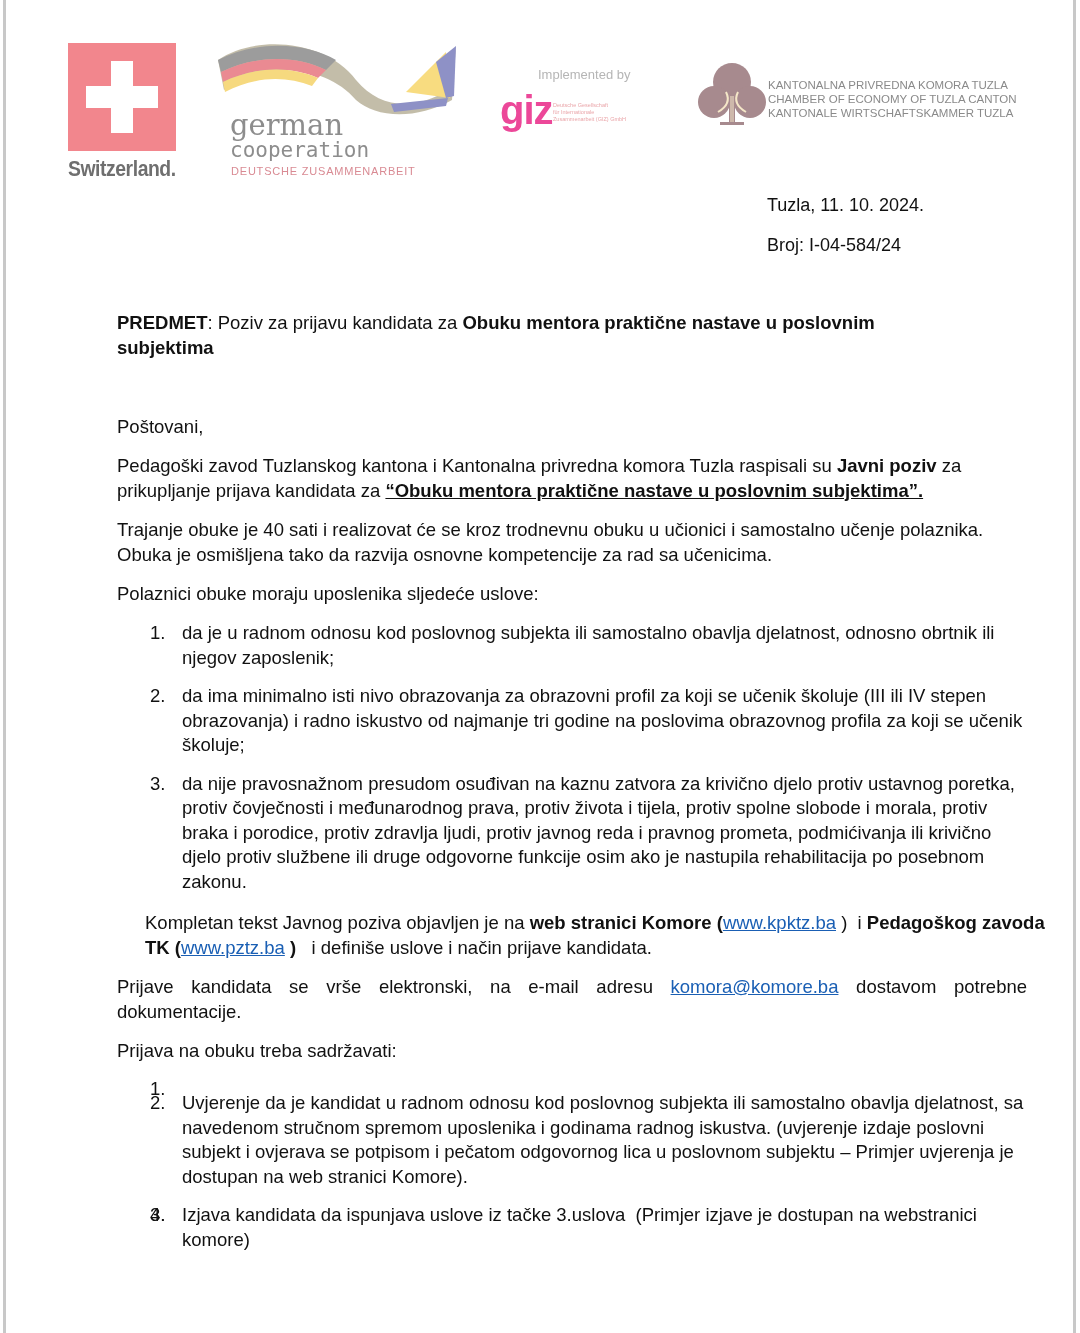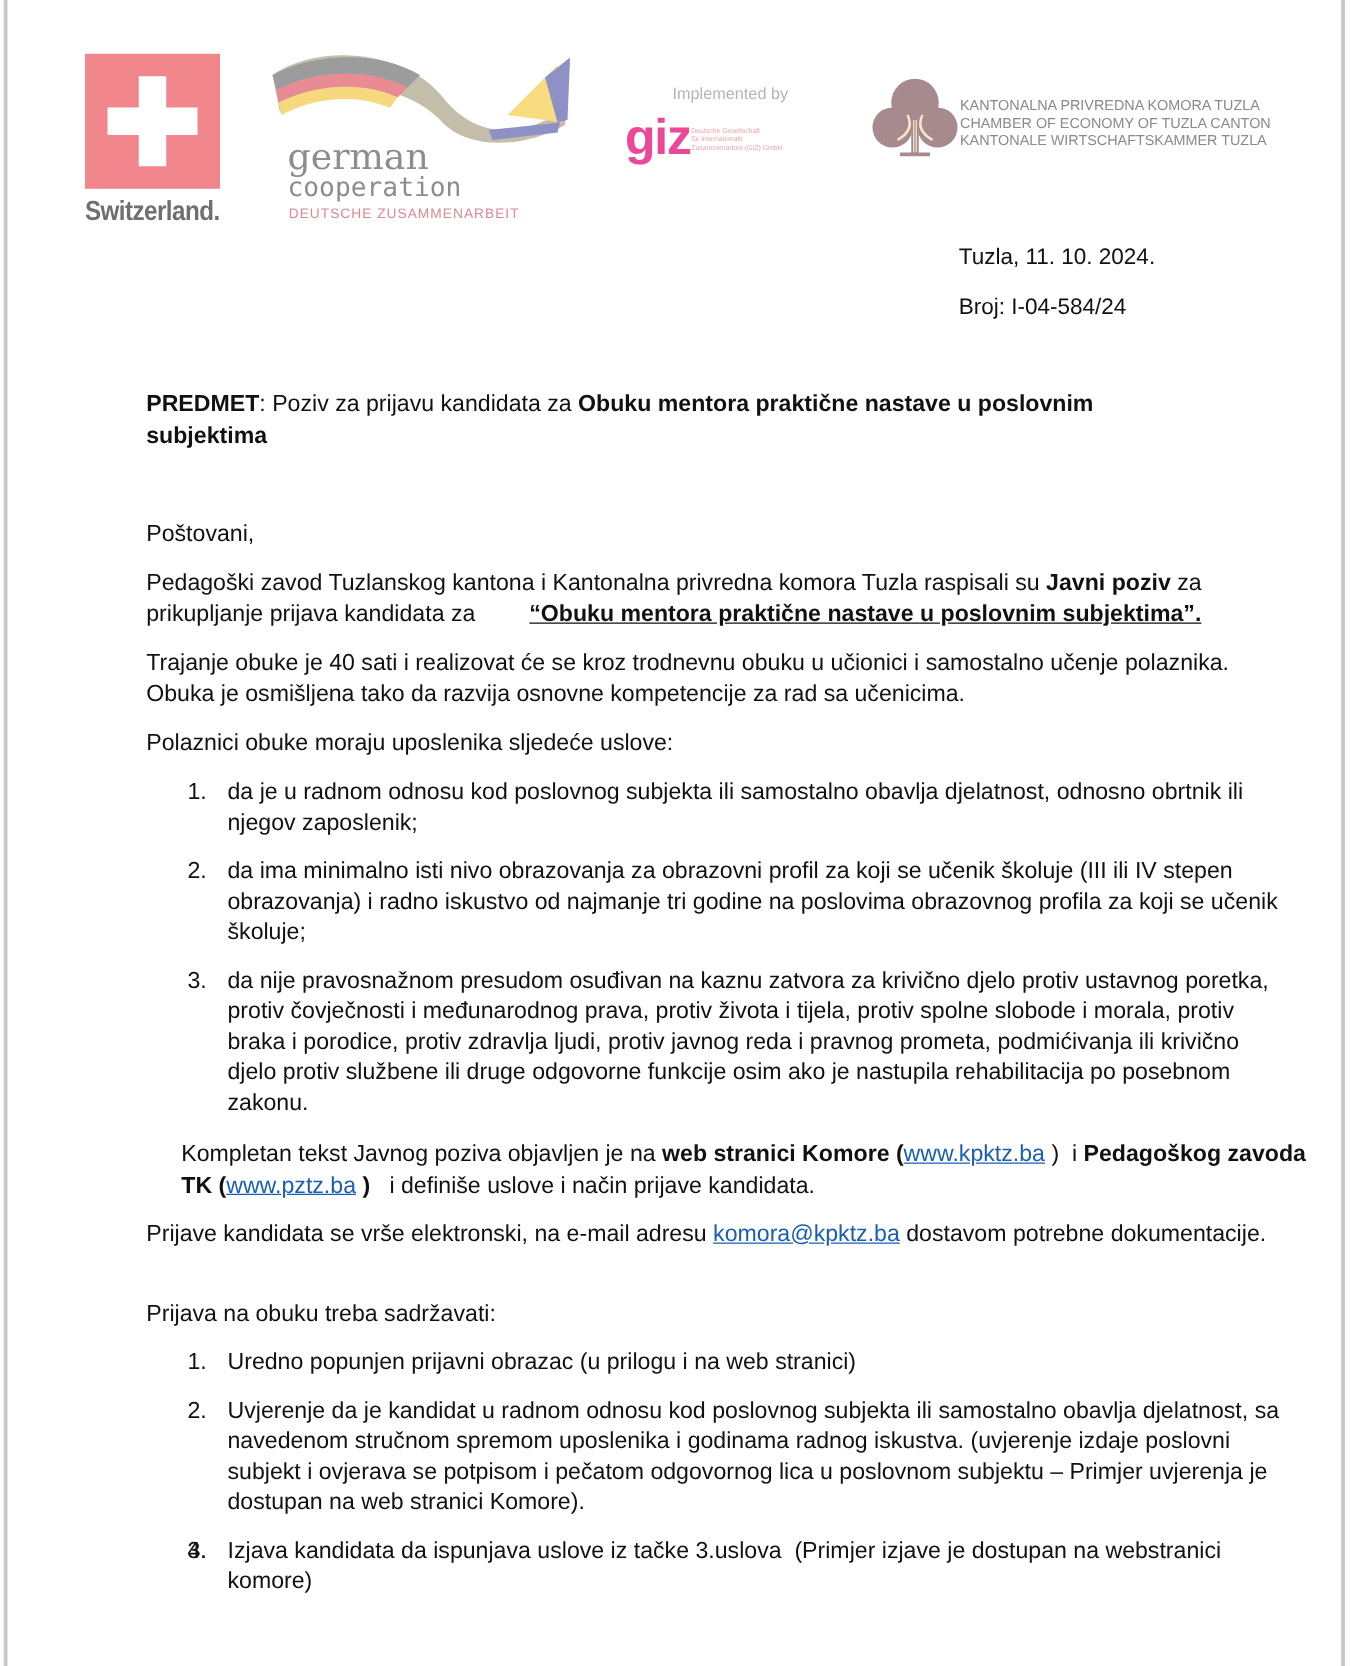--- a/index.html
+++ b/index.html
@@ -28,21 +28,21 @@
   .kpk-lines { position: absolute; left: 768px; top: 78px; font-size: 11.5px; line-height: 14px; color: #8a8a8a; }
 
   
   .meta { position: absolute; left: 767px; font-family: "Liberation Sans", sans-serif; font-size: 18px; color: #111; }
   .meta.date { top: 195px; }
   .meta.broj { top: 235px; }
 
   
   .doc { position: absolute; left: 117px; width: 910px; font-size: 18.5px; line-height: 24.5px; color: #111; }
   .b { font-weight: bold; }
-  .u { text-decoration: underline; margin-left: 38px; }
+  .u { text-decoration: underline; }
   a.link { color: #1a5fb4; text-decoration: underline; }
   .justify { text-align: justify; }
 
   .list { position: absolute; left: 150px; width: 880px; font-size: 18.5px; line-height: 24.5px; }
   .li { position: relative; padding-left: 32px; }
   .li .num { position: absolute; left: 0; top: 0; }
 </style>
 </head>
 <body>
 
@@ -124,29 +124,28 @@
     <span class="num">3.</span>
     <span>da nije pravosnažnom presudom osuđivan na kaznu zatvora za krivično djelo protiv ustavnog poretka, protiv čovječnosti i međunarodnog prava, protiv života i tijela, protiv spolne slobode i morala, protiv braka i porodice, protiv zdravlja ljudi, protiv javnog reda i pravnog prometa, podmićivanja ili krivično djelo protiv službene ili druge odgovorne funkcije osim ako je nastupila rehabilitacija po posebnom zakonu.</span>
   </div>
 </div>
 
 <div class="doc" style="top:911px;margin-left:28px;">
   <span>Kompletan tekst Javnog poziva objavljen je na </span><span class="b">web stranici Komore (</span><a class="link">www.kpktz.ba</a><span style="white-space:pre;"> )  i </span><span class="b">Pedagoškog zavoda TK (</span><a class="link">www.pztz.ba</a><span class="b"> )</span><span style="white-space:pre;">   i definiše uslove i način prijave kandidata.</span>
 </div>
 
 <div class="doc justify" style="top:975px;">
-  <span>Prijave kandidata se vrše elektronski, na e-mail adresu </span><a class="link">komora@kpktz.ba</a><span> dostavom potrebne dokumentacije.</span>
+  <span>Prijave kandidata se vrše elektronski, na e-mail adresu </span><a class="link">komora@komore.ba</a><span> dostavom potrebne dokumentacije.</span>
 </div>
 
 <div class="doc" style="top:1039px;">Prijava na obuku treba sadržavati:</div>
 
 <div class="list" style="top:1077px;">
   <div class="li" style="margin-bottom:14px;">
     <span class="num">1.</span>
-    <span>Uredno popunjen prijavni obrazac (u prilogu i na web stranici)</span>
   </div>
   <div class="li" style="margin-bottom:14px;">
     <span class="num">2.</span>
     <span>Uvjerenje da je kandidat u radnom odnosu kod poslovnog subjekta ili samostalno obavlja djelatnost, sa navedenom stručnom spremom uposlenika i godinama radnog iskustva. (uvjerenje izdaje poslovni subjekt i ovjerava se potpisom i pečatom odgovornog lica u poslovnom subjektu – Primjer uvjerenja je dostupan na web stranici Komore).</span>
   </div>
   <div class="li" style="margin-bottom:14px;">
     <span class="num">3.</span>
   </div>
   <div class="li">
     <span class="num">4.</span>

